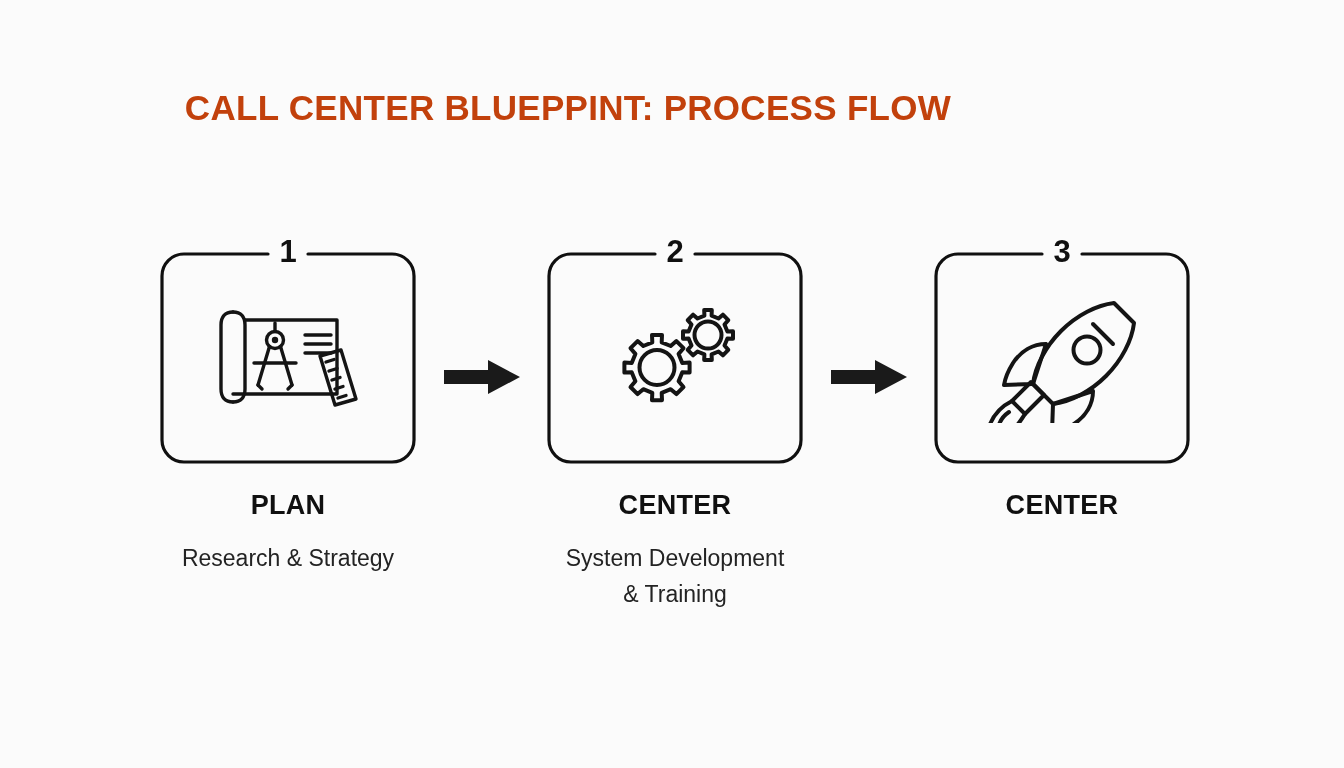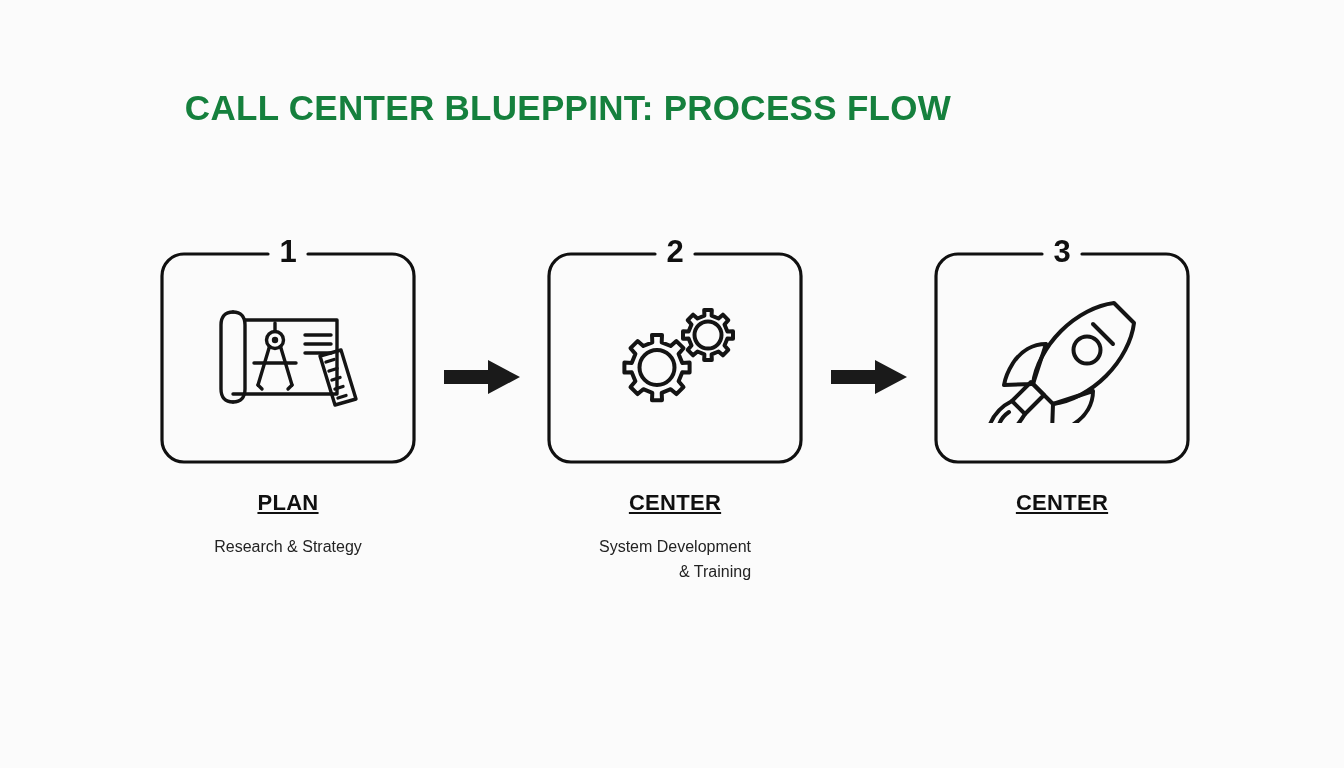--- a/index.html
+++ b/index.html
@@ -20,21 +20,21 @@
   
   .slide-title {
     position: absolute;
     top: 88px;
     left: 0;
     width: 1136px;
     text-align: center;
     font-size: 35px;
     font-weight: bold;
     letter-spacing: 0.3px;
-    color: #15803d;
+    color: #c2410c;
     white-space: nowrap;
   }
 
   
   .flow-row {
     position: absolute;
     top: 236px;
     left: 160px;
     width: 1030px;
     display: flex;
@@ -78,35 +78,34 @@
     position: absolute;
     left: 50%;
     top: 50%;
     transform: translate(-50%, -50%);
     width: 150px;
     height: 130px;
   }
 
   .step-label {
     margin-top: 27px;
-    font-size: 22px;
+    font-size: 27px;
     font-weight: bold;
     letter-spacing: 0.3px;
     color: #101010;
     text-align: left;
     line-height: 1.1;
-    text-decoration: underline;
   }
 
   .step-desc {
     margin-top: 19px;
-    font-size: 16px;
+    font-size: 23px;
     font-weight: normal;
     color: #232323;
-    text-align: right;
+    text-align: center;
     line-height: 1.58;
     max-width: 230px;
   }
 
   
   .arrow {
     width: 76px;
     height: 38px;
     margin-top: 122px;
     flex: 0 0 auto;

